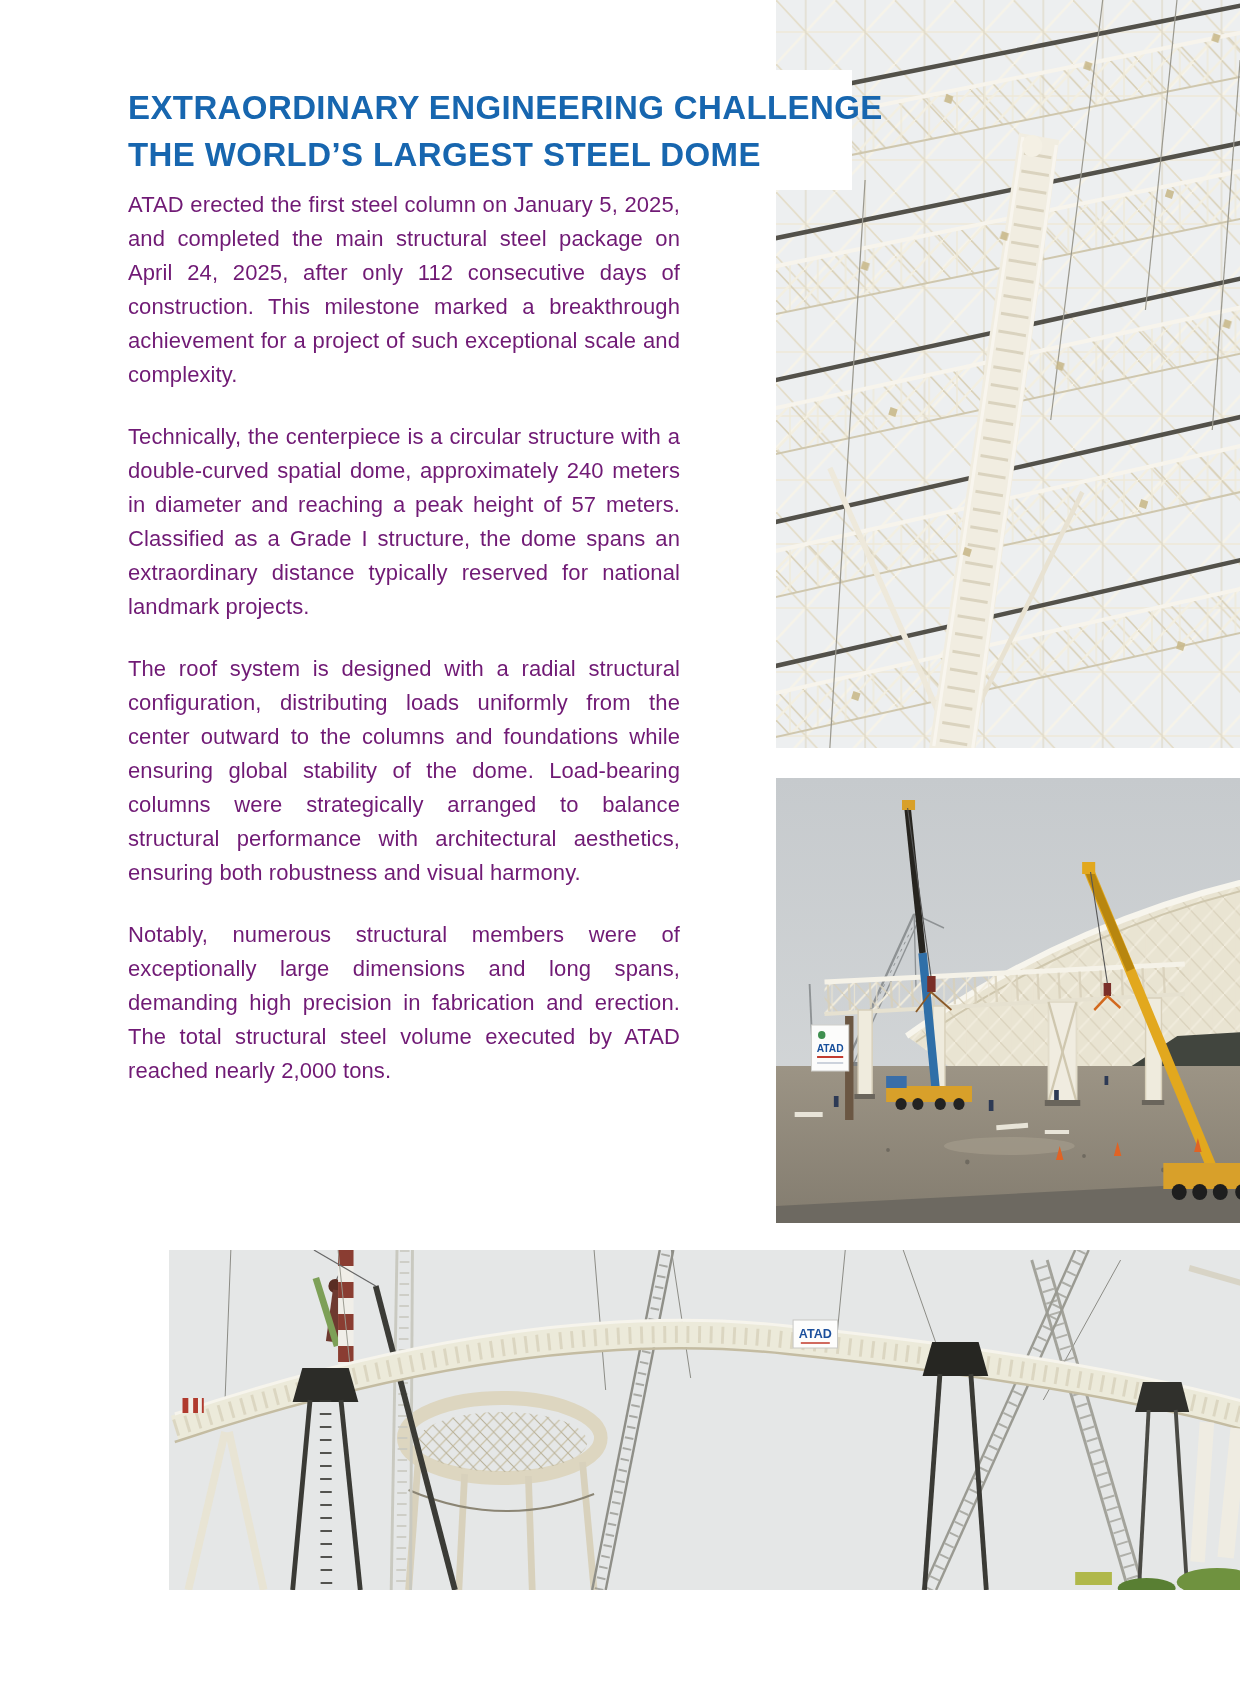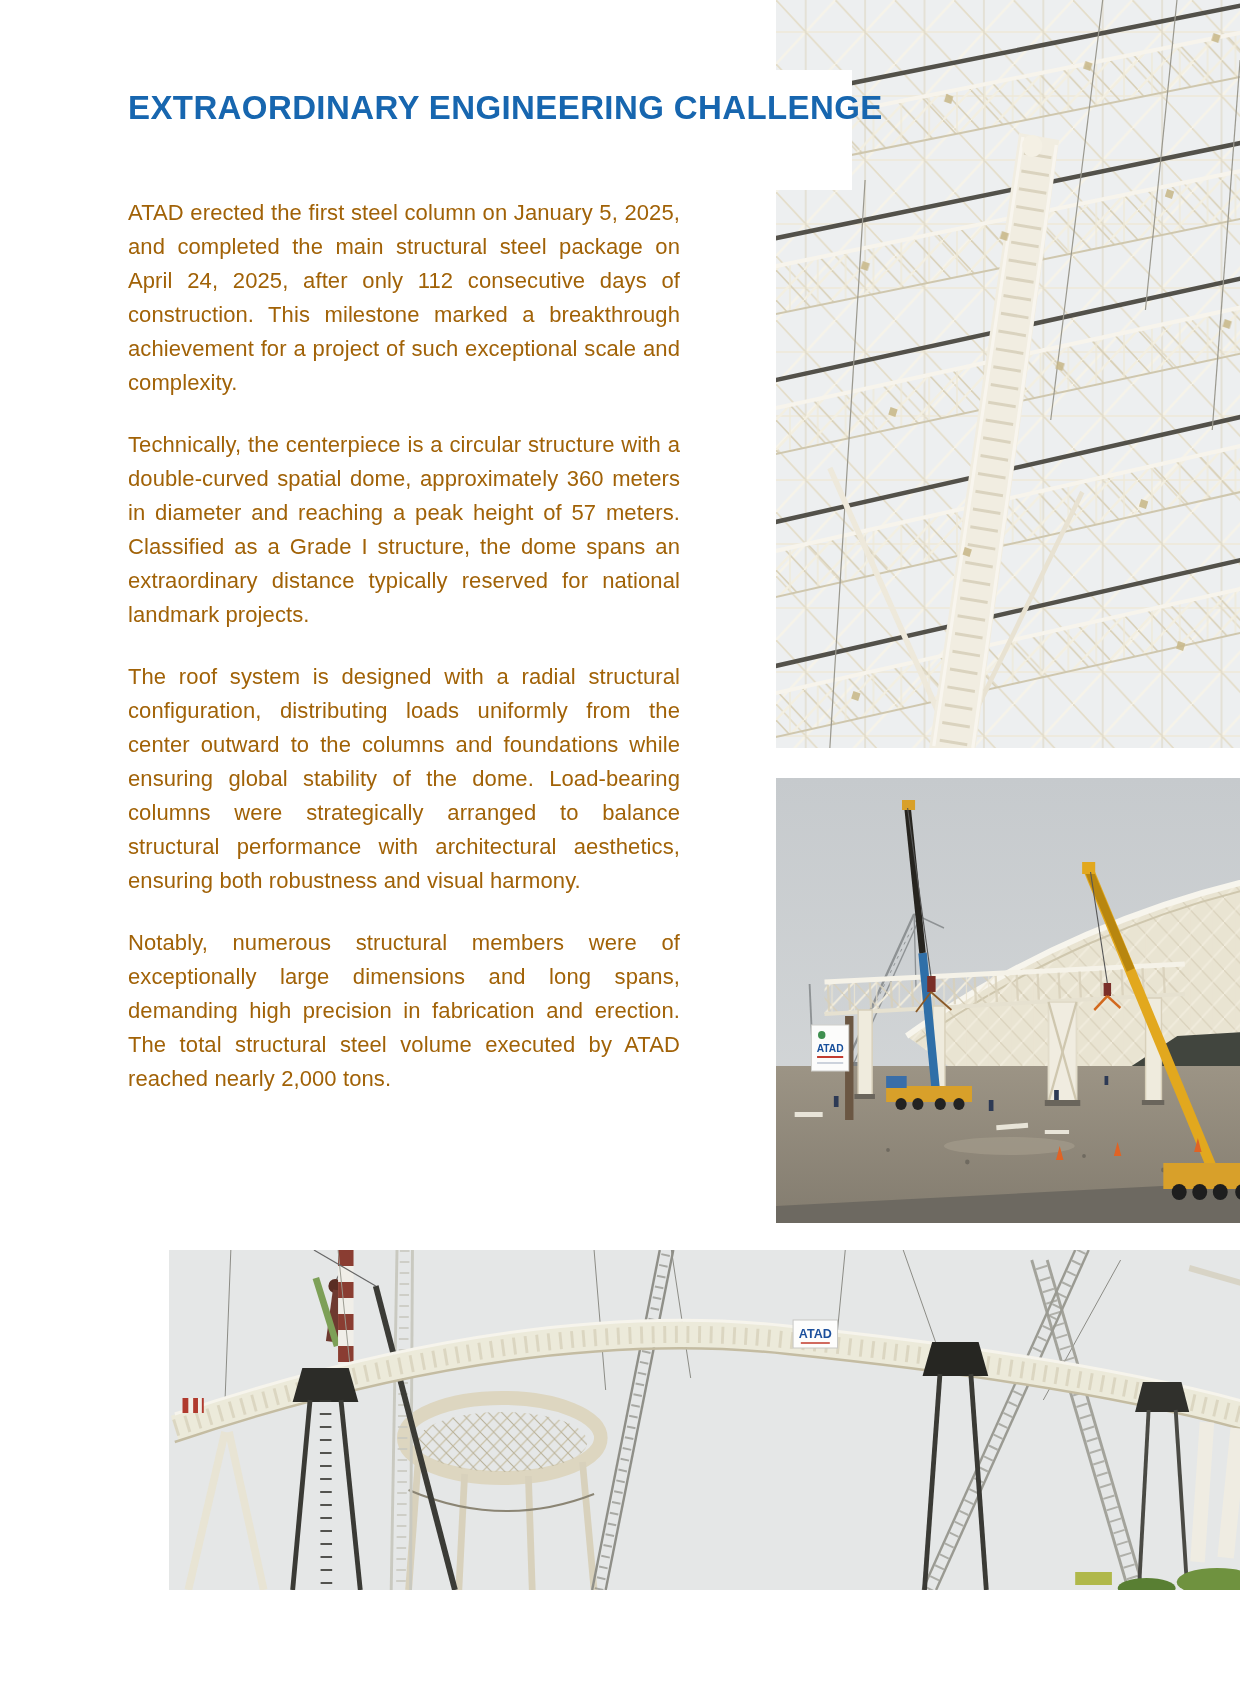--- a/index.html
+++ b/index.html
@@ -15,22 +15,22 @@
   .photo-bottom { left:90px;  top:1250px; width:1150px; height:340px; }
   .heading-box {
     position:absolute; left:0; top:70px; width:812px; height:120px; background:#ffffff;
   }
   .heading {
     position:absolute; left:88px; top:84px; width:940px;
     font-weight:bold; font-size:33px; line-height:47px; letter-spacing:0.4px;
     color:#1766af; white-space:nowrap;
   }
   .body-col {
-    position:absolute; left:88px; top:196px; width:552px;
-    font-size:22px; line-height:34px; color:#a16207; letter-spacing:0.1px;
+    position:absolute; left:88px; top:188px; width:552px;
+    font-size:22px; line-height:34px; color:#701a75; letter-spacing:0.1px;
   }
   .body-col p { text-align:justify; margin-bottom:28px; }
   .page-number {
     position:absolute; left:90px; top:1645px; font-size:22px; color:#3c3c3c;
   }
 </style>
 </head>
 <body>
 
 <div class="page">
@@ -121,25 +121,26 @@
         <rect x="392" y="500" width="8" height="8" transform="rotate(18 396 504)"></rect>
         <rect x="82" y="692" width="8" height="8" transform="rotate(18 86 696)"></rect>
         <rect x="432" y="642" width="8" height="8" transform="rotate(18 436 646)"></rect>
       </g>
     </svg>
   </div>
 
   <div class="heading-box"></div>
   <div class="heading">
     <div>EXTRAORDINARY ENGINEERING CHALLENGE</div>
+    <div>THE WORLD’S LARGEST STEEL DOME</div>
   </div>
 
   <div class="body-col">
     <p>ATAD erected the first steel column on January 5, 2025, and completed the main structural steel package on April 24, 2025, after only 112 consecutive days of construction. This milestone marked a breakthrough achievement for a project of such exceptional scale and complexity.</p>
-    <p>Technically, the centerpiece is a circular structure with a double-curved spatial dome, approximately 360 meters in diameter and reaching a peak height of 57 meters. Classified as a Grade I structure, the dome spans an extraordinary distance typically reserved for national landmark projects.</p>
+    <p>Technically, the centerpiece is a circular structure with a double-curved spatial dome, approximately 240 meters in diameter and reaching a peak height of 57 meters. Classified as a Grade I structure, the dome spans an extraordinary distance typically reserved for national landmark projects.</p>
     <p>The roof system is designed with a radial structural configuration, distributing loads uniformly from the center outward to the columns and foundations while ensuring global stability of the dome. Load-bearing columns were strategically arranged to balance structural performance with architectural aesthetics, ensuring both robustness and visual harmony.</p>
     <p>Notably, numerous structural members were of exceptionally large dimensions and long spans, demanding high precision in fabrication and erection. The total structural steel volume executed by ATAD reached nearly 2,000 tons.</p>
   </div>
 
   <div class="photo photo-middle">
     <svg viewBox="0 0 540 445" preserveAspectRatio="none">
       <defs>
         <pattern id="m-truss" width="24" height="24" patternUnits="userSpaceOnUse">
           <path d="M0 24 L24 0" stroke="#f1ecdd" stroke-width="2"></path>
           <path d="M0 0 L24 24" stroke="#d8d0ba" stroke-width="1.4"></path>

